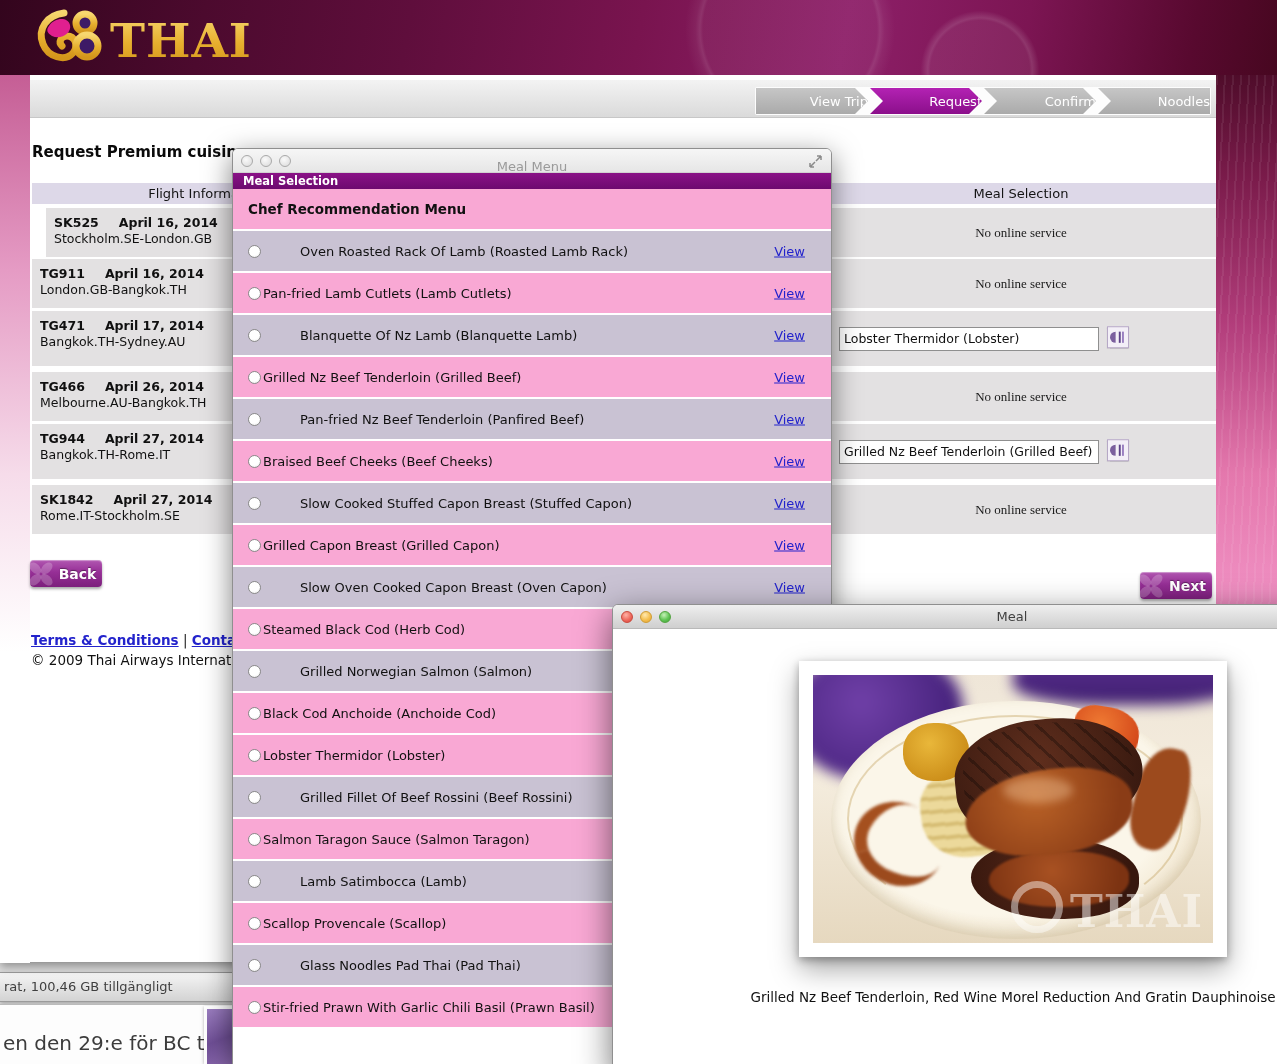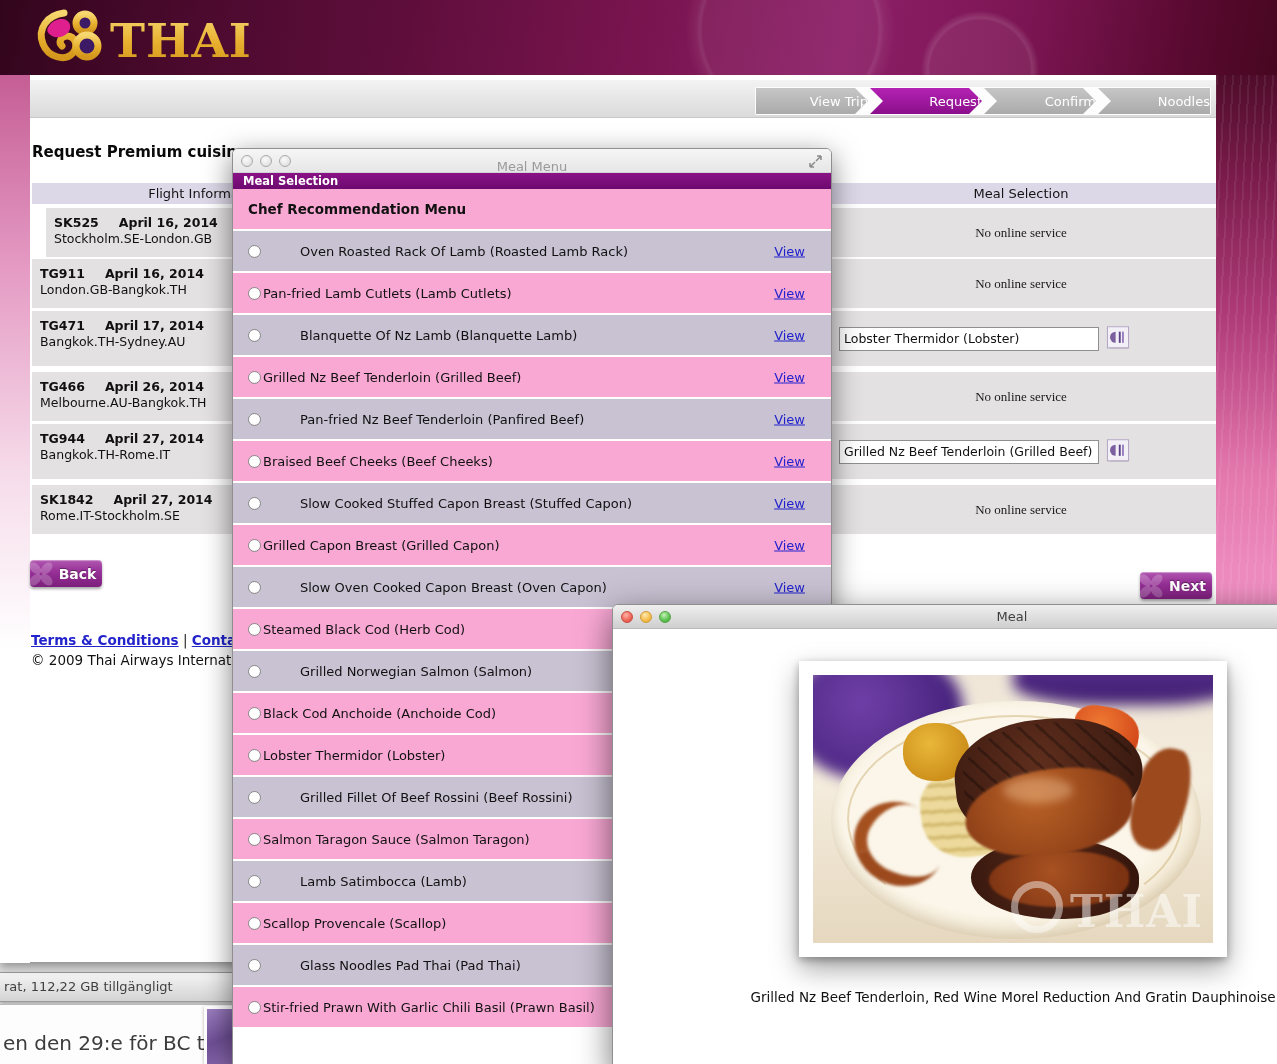--- a/index.html
+++ b/index.html
@@ -146,21 +146,21 @@
   .ph-wm-ring { right:150px; bottom:10px; width:52px; height:52px; border-radius:50%; border:7px solid rgba(255,255,255,.45); }
   .meal-caption { position:absolute; left:0; top:384px; width:800px; text-align:center; font-size:13.5px; color:#111; }
 </style>
 </head>
 <body>
 
 <div class="screen">
 
   <div class="desktop">
     <div class="finder-bar">
-      <span>rat, 112,22 GB tillgängligt</span>
+      <span>rat, 100,46 GB tillgängligt</span>
     </div>
     <div class="mail-window">
       <div class="mail-text">en den 29:e för BC teamet?</div>
     </div>
     <div class="attach-thumb"></div>
   </div>
 
   <div class="browser">
     <div class="banner">
       <div class="logo">

